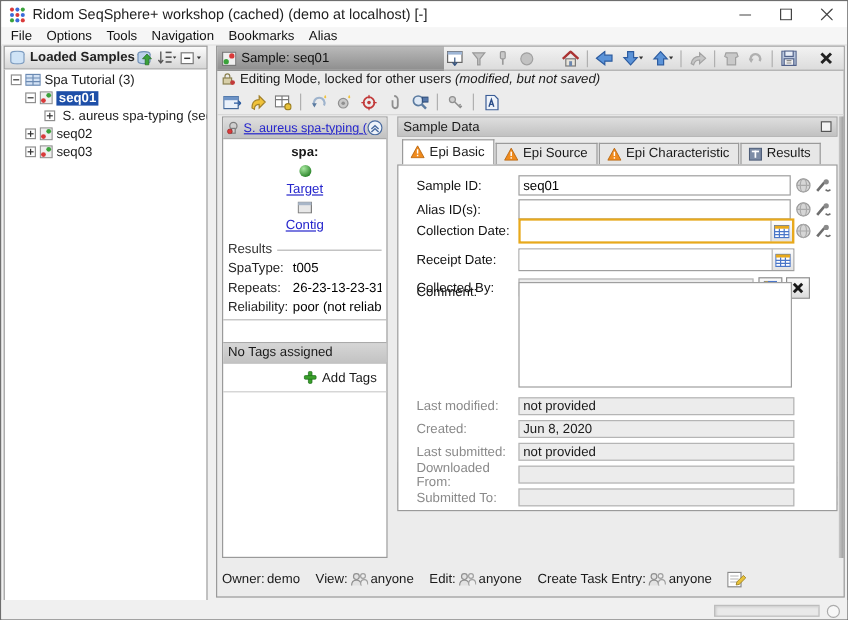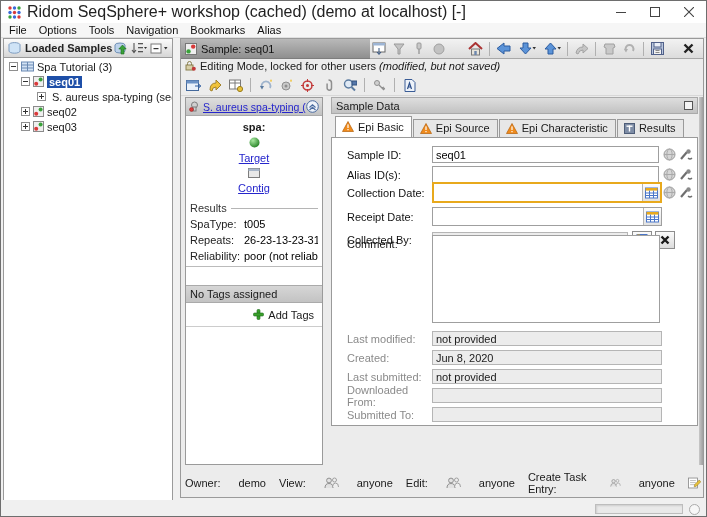--- a/index.html
+++ b/index.html
@@ -2,21 +2,21 @@
 <html><head>
 <meta charset="utf-8">
 <style>
   * { box-sizing: border-box; margin: 0; padding: 0; }
   html,body { width:707px; height:517px; }
   body { font-family:"Liberation Sans", sans-serif; font-size:11px; color:#1a1a1a; background:#f0f0f0; }
   .window { position:relative; width:707px; height:517px; background:#f0f0f0; border:1px solid #6e6e6e; overflow:hidden; }
 
   
   .titlebar { position:absolute; left:0; top:0; width:100%; height:22px; background:#ffffff; display:flex; align-items:center; padding-left:6px; }
-  .titlebar .app-title { margin-left:6px; font-size:16px; color:#222; white-space:nowrap; }
+  .titlebar .app-title { margin-left:6px; font-size:12px; color:#222; white-space:nowrap; }
   .win-controls { position:absolute; right:0; top:0; height:22px; display:flex; }
   .win-btn { width:34px; height:22px; display:flex; align-items:center; justify-content:center; }
 
   
   .menubar { position:absolute; left:0; top:22px; width:100%; height:15px; background:#f6f6f6; display:flex; align-items:center; border-bottom:1px solid #e0e0e0;text-align:right; }
   .menu-item { padding:0 6px; height:15px; line-height:15px; color:#111; }
   .menu-item:first-child { padding-left:8px; }
 
   
   .panel-hdr { background:linear-gradient(#fbfbfb,#d6d6d6); border:1px solid #9a9a9a; display:flex; align-items:center; padding:0 4px; }
@@ -92,21 +92,21 @@
 
   .warnbox { position:absolute; left:0; top:288px; width:367px; height:36px; background:#ffffff; border:1px solid #9a9a9a; }
   .warn-text { position:absolute; left:3px; top:1px; right:16px; line-height:11.5px; white-space:nowrap; overflow:hidden; }
   .warn-scroll { position:absolute; right:0; top:0; width:14px; height:34px; background:#f0f0f0; border-left:1px solid #c8c8c8; }
   .scroll-arrow { width:14px; height:11px; display:flex; align-items:center; justify-content:center; background:#f0f0f0; }
   .warn-scroll .thumb { width:12px; height:8px; margin:1px auto; background:#d2d2d2; border:1px solid #b0b0b0; }
 
   .right-strip { position:absolute; left:515px; top:1px; width:4px; height:368px; background:linear-gradient(90deg,#c8c8c8,#9f9f9f); }
 
   .mp-footer { position:absolute; left:4px; top:432px; width:516px; height:24px; display:flex; align-items:center; gap:5px; }
-  .mp-footer .grp { display:flex; align-items:center; gap:18px; margin-right:8px; }
+  .mp-footer .grp { display:flex; align-items:center; gap:2px; margin-right:8px; }
 
   
   .statusbar { position:absolute; left:0; top:499px; width:707px; height:18px; background:#f0f0f0; display:flex; align-items:center; justify-content:flex-end; gap:6px; padding-right:8px; }
   .progress-recess { width:88px; height:10px; border:1px solid #bdbdbd; background:#e9e9e9; box-shadow:inset 1px 1px 2px rgba(0,0,0,0.12); }
   .status-circle { width:11px; height:11px; border-radius:50%; border:1px solid #ababab; background:#f7f7f7; }
 
   svg { display:block; }
 </style>
 </head>
 <body>

